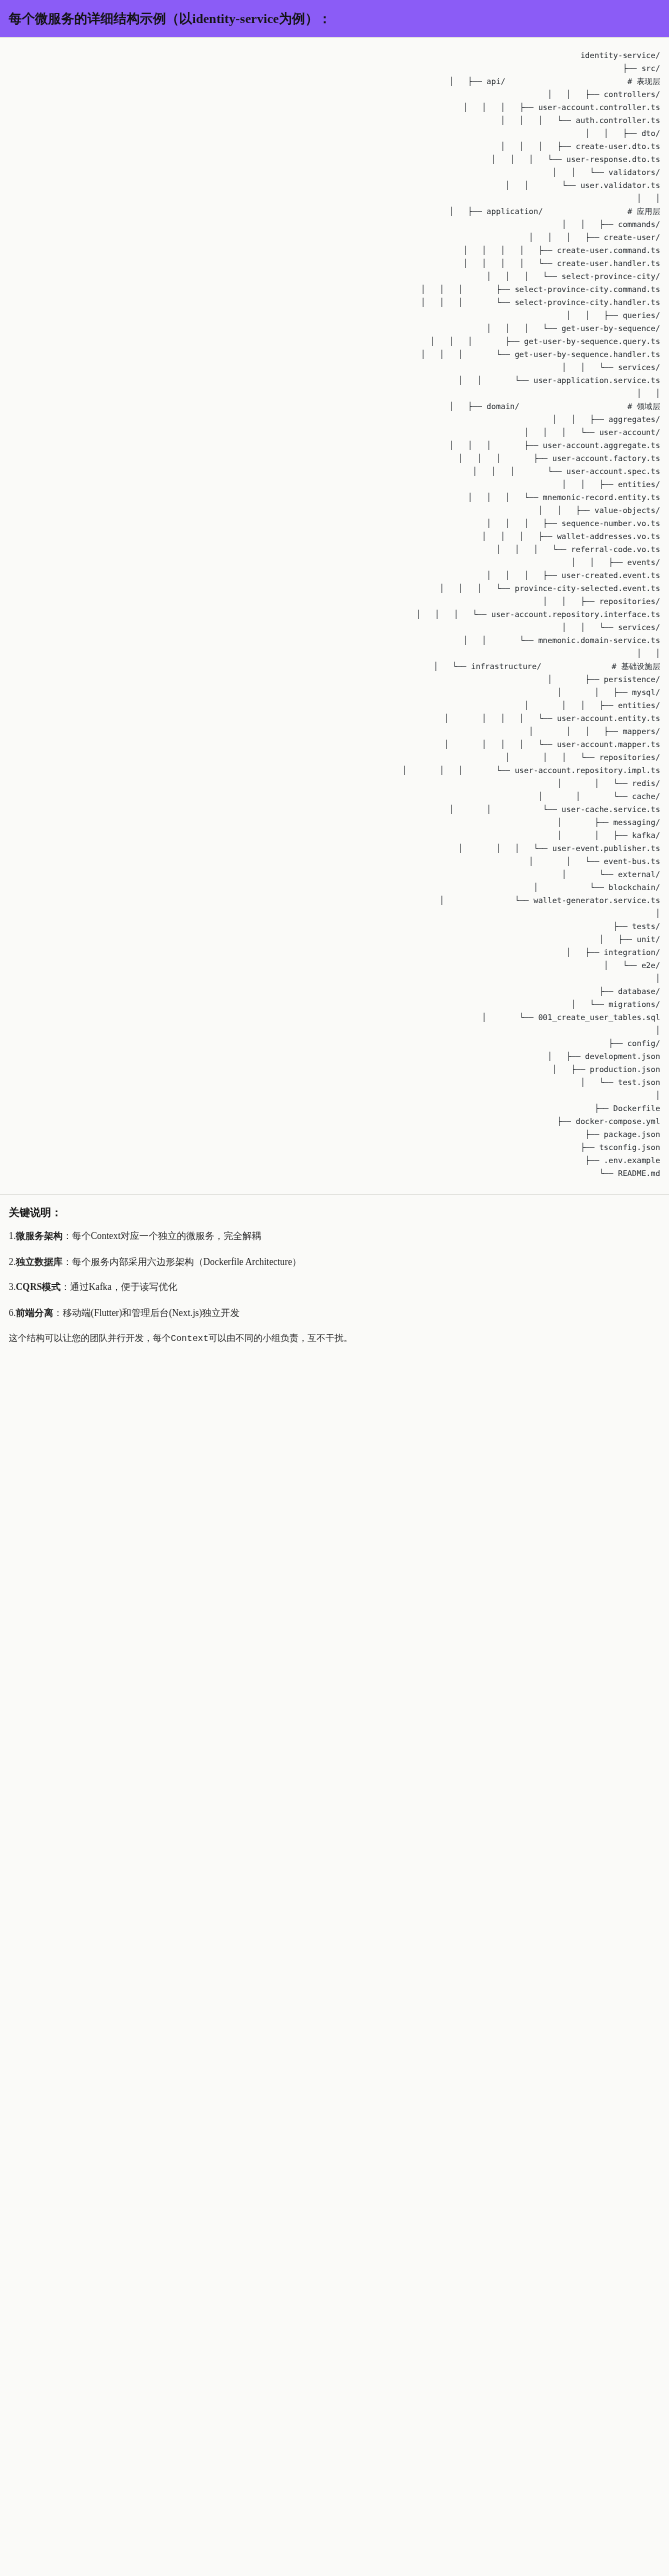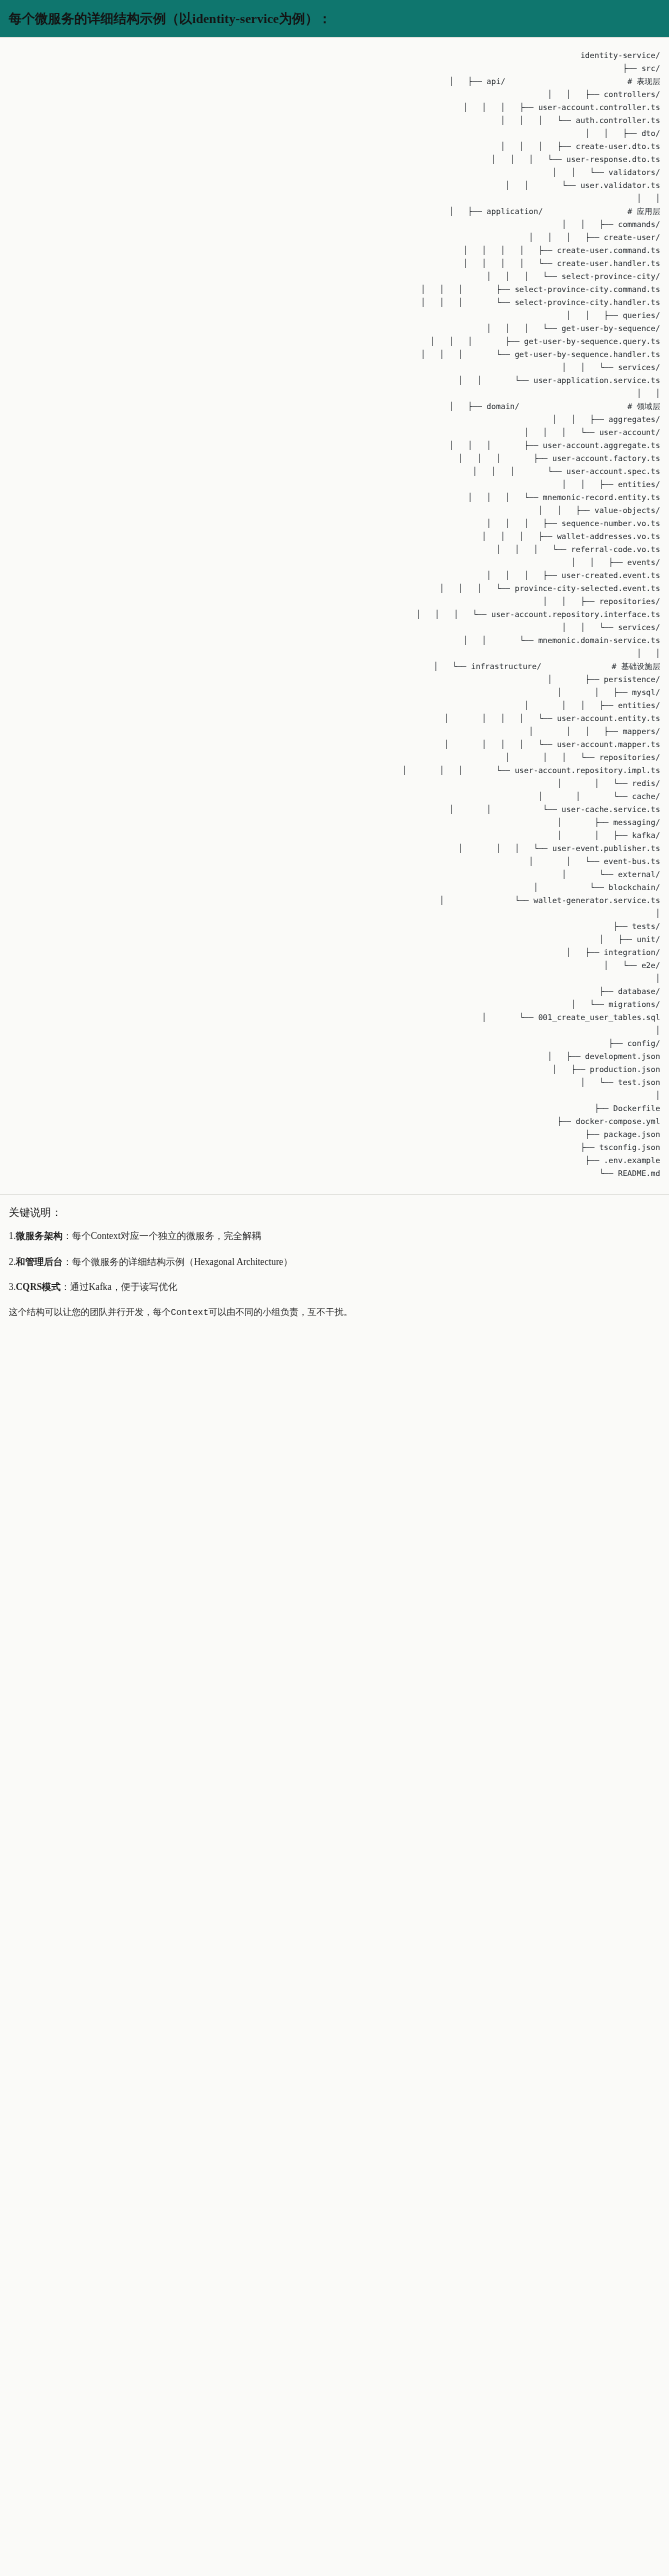--- a/index.html
+++ b/index.html
@@ -12,21 +12,21 @@
     width: 669px;
     font-family: "Liberation Sans", "DejaVu Sans", sans-serif;
     color: #1f1f1f;
     -webkit-font-smoothing: antialiased;
   }
 
   
   .doc-header {
     padding: 11.3px 8.8px 8.8px 8.8px;
     border-bottom: 0.6px solid #e3e3df;
-    background: #0f766e;
+    background: #8b5cf6;
   }
   .doc-header h1 {
     margin: 0;
     font-family: "Liberation Serif", "DejaVu Serif", serif;
     font-weight: bold;
     font-size: 13px;
     line-height: 1.3;
     letter-spacing: 0.1px;
     color: #141414;
   }
@@ -49,21 +49,21 @@
   }
 
   
   .notes {
     border-top: 0.6px solid #e3e3df;
     padding: 11.3px 8.8px 6.3px 8.8px;
   }
   .notes h2 {
     margin: 0 0 10px 0;
     font-family: "Liberation Serif", "DejaVu Serif", serif;
-    font-weight: normal;
+    font-weight: bold;
     font-size: 10.6px;
     line-height: 1.3;
     color: #141414;
   }
   ol.note-list {
     list-style: none;
     margin: 0;
     padding: 0;
   }
   ol.note-list li {
@@ -184,21 +184,24 @@
 └── README.md</pre>
 </div>
 
 <div class="notes">
   <h2>关键说明：</h2>
   <ol class="note-list">
     <li>
       <span class="num">1.</span><span class="term">微服务架构</span><span>：</span><span>每个Context对应一个独立的微服务，完全解耦</span>
     </li>
     <li>
-      <span class="num">2.</span><span class="term">和管理后台</span><span>：</span><span>每个微服务的详细结构示例（Hexagonal Architecture）</span>
+      <span class="num">2.</span><span class="term">独立数据库</span><span>：</span><span>每个服务内部采用六边形架构（Dockerfile Architecture）</span>
     </li>
     <li>
       <span class="num">3.</span><span class="term">CQRS模式</span><span>：</span><span>通过Kafka，便于读写优化</span>
+    </li>
+    <li>
+      <span class="num">6.</span><span class="term">前端分离</span><span>：</span><span>移动端(Flutter)和管理后台(Next.js)独立开发</span>
     </li>
   </ol>
   <p class="closing">这个结构可以让您的团队并行开发，每个Context可以由不同的小组负责，互不干扰。</p>
 </div>
 
 
 </body></html>

